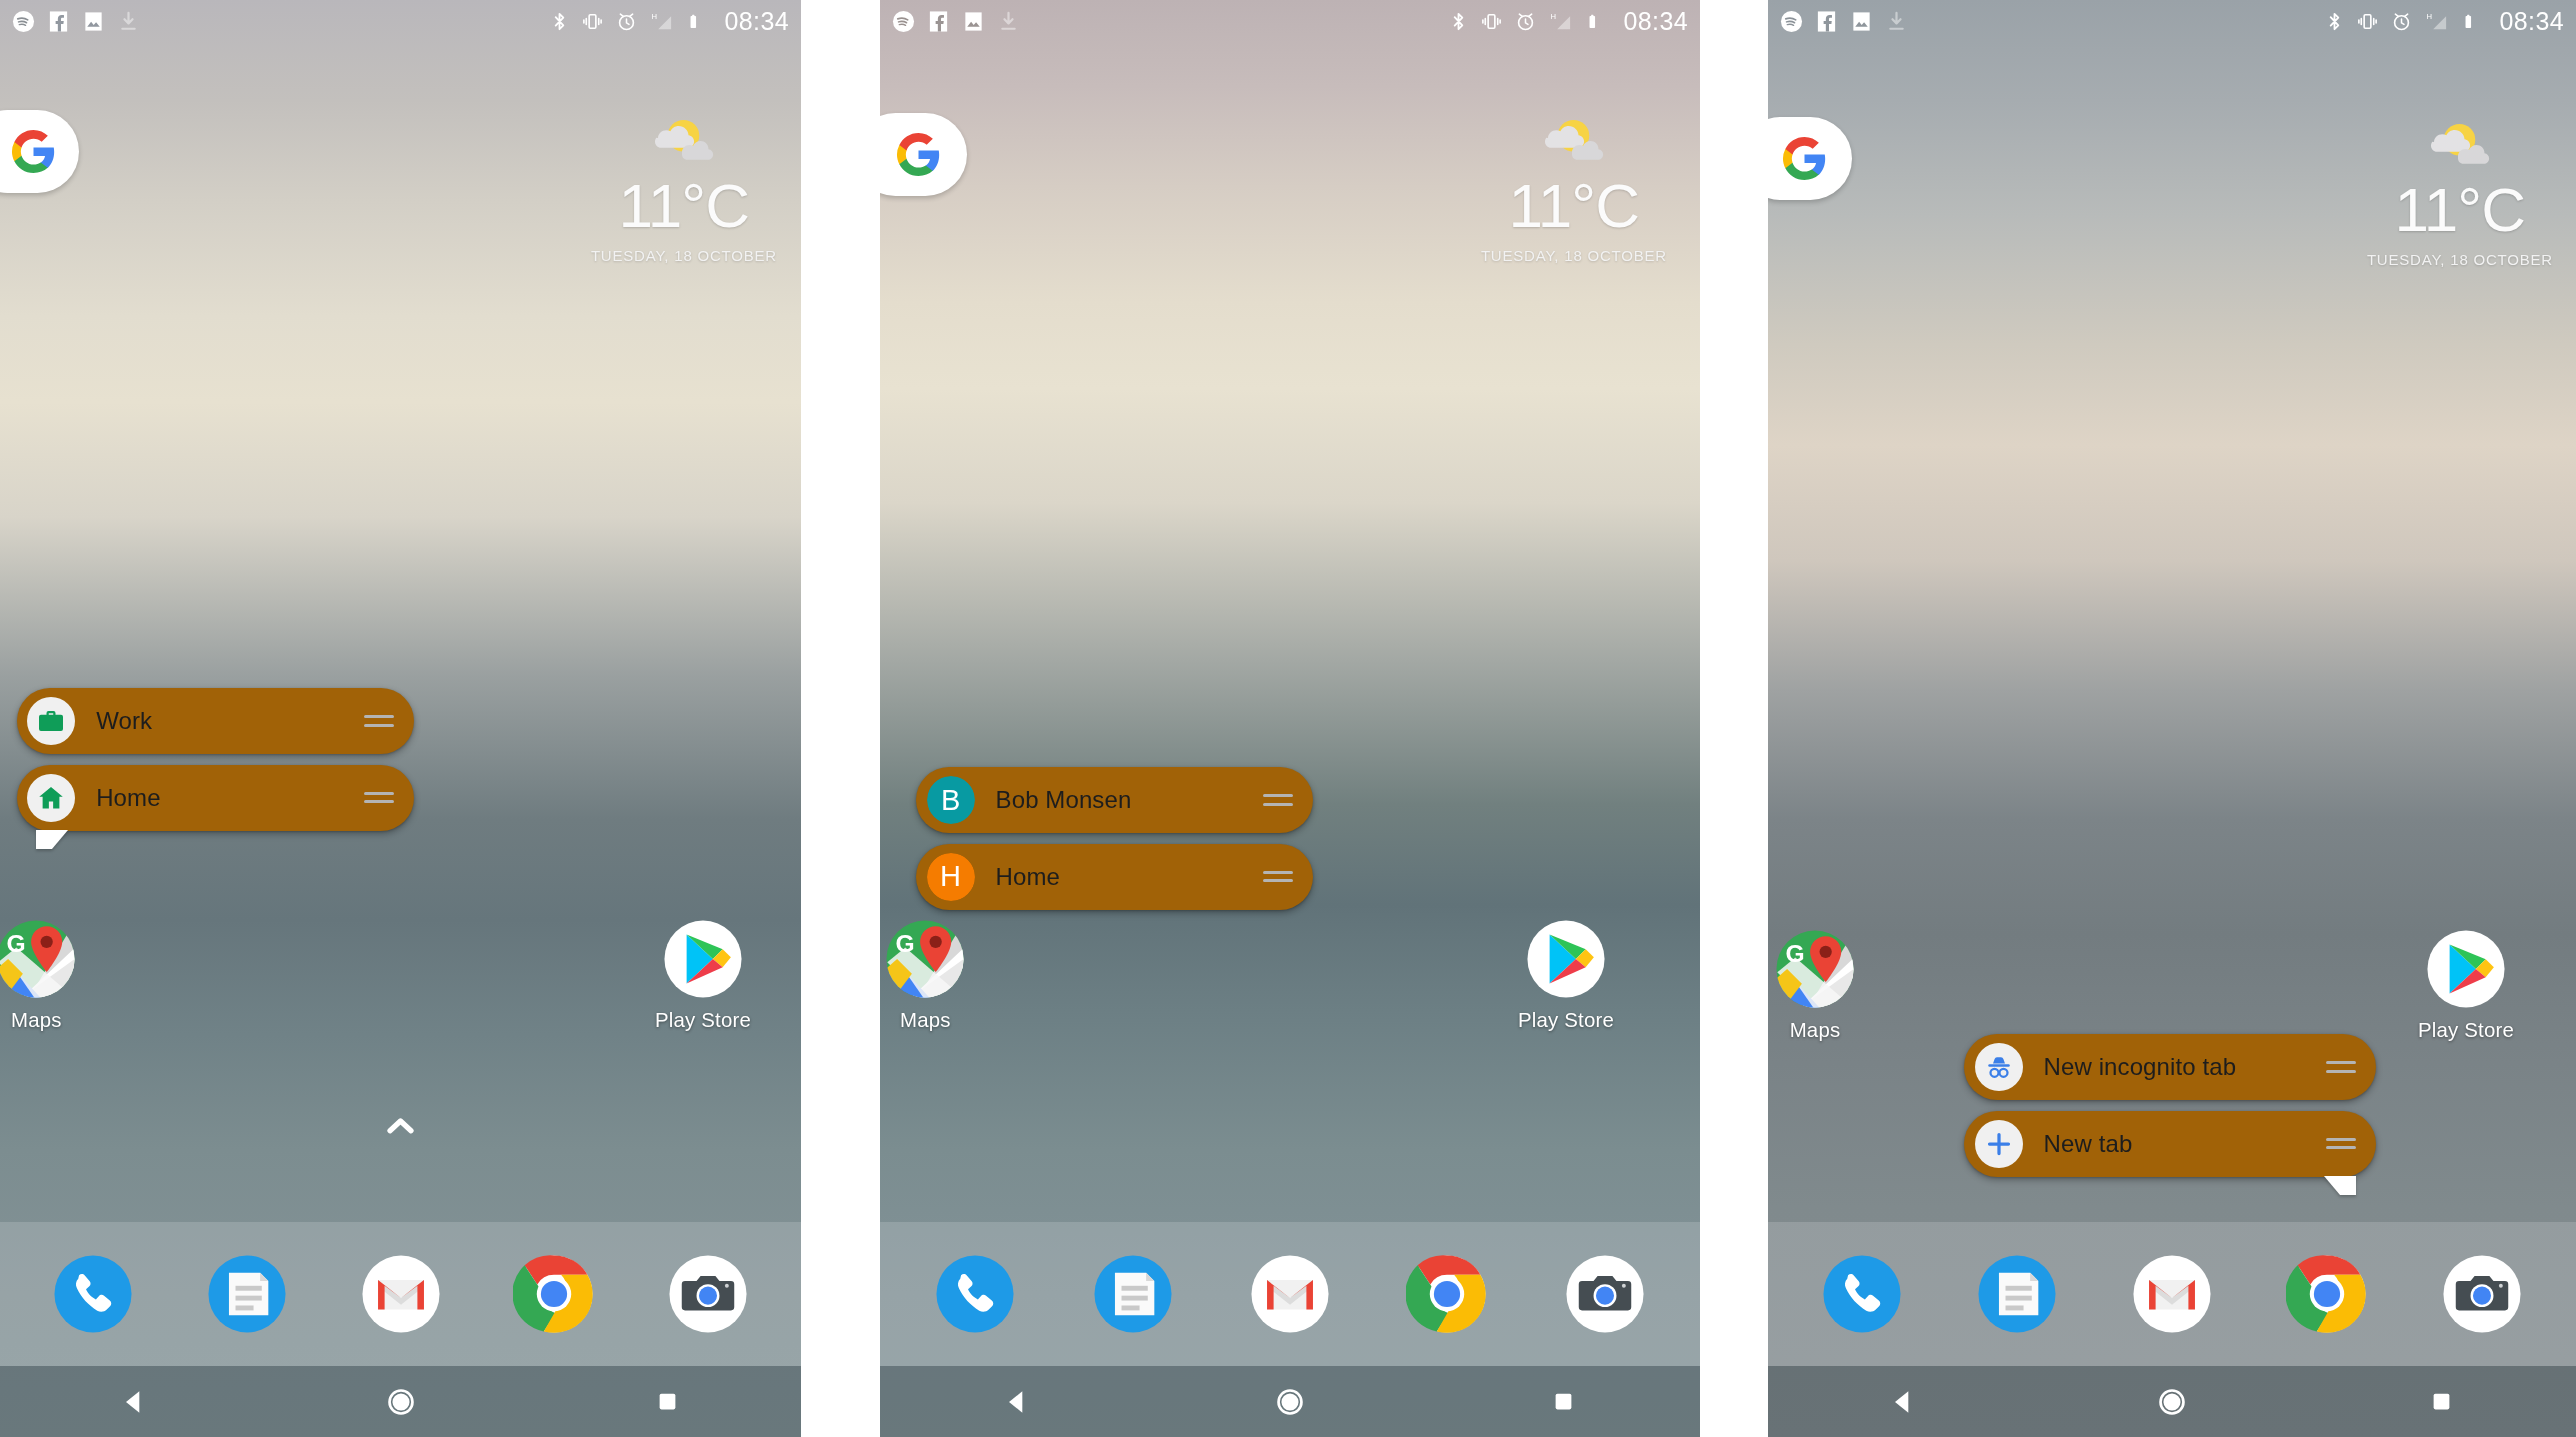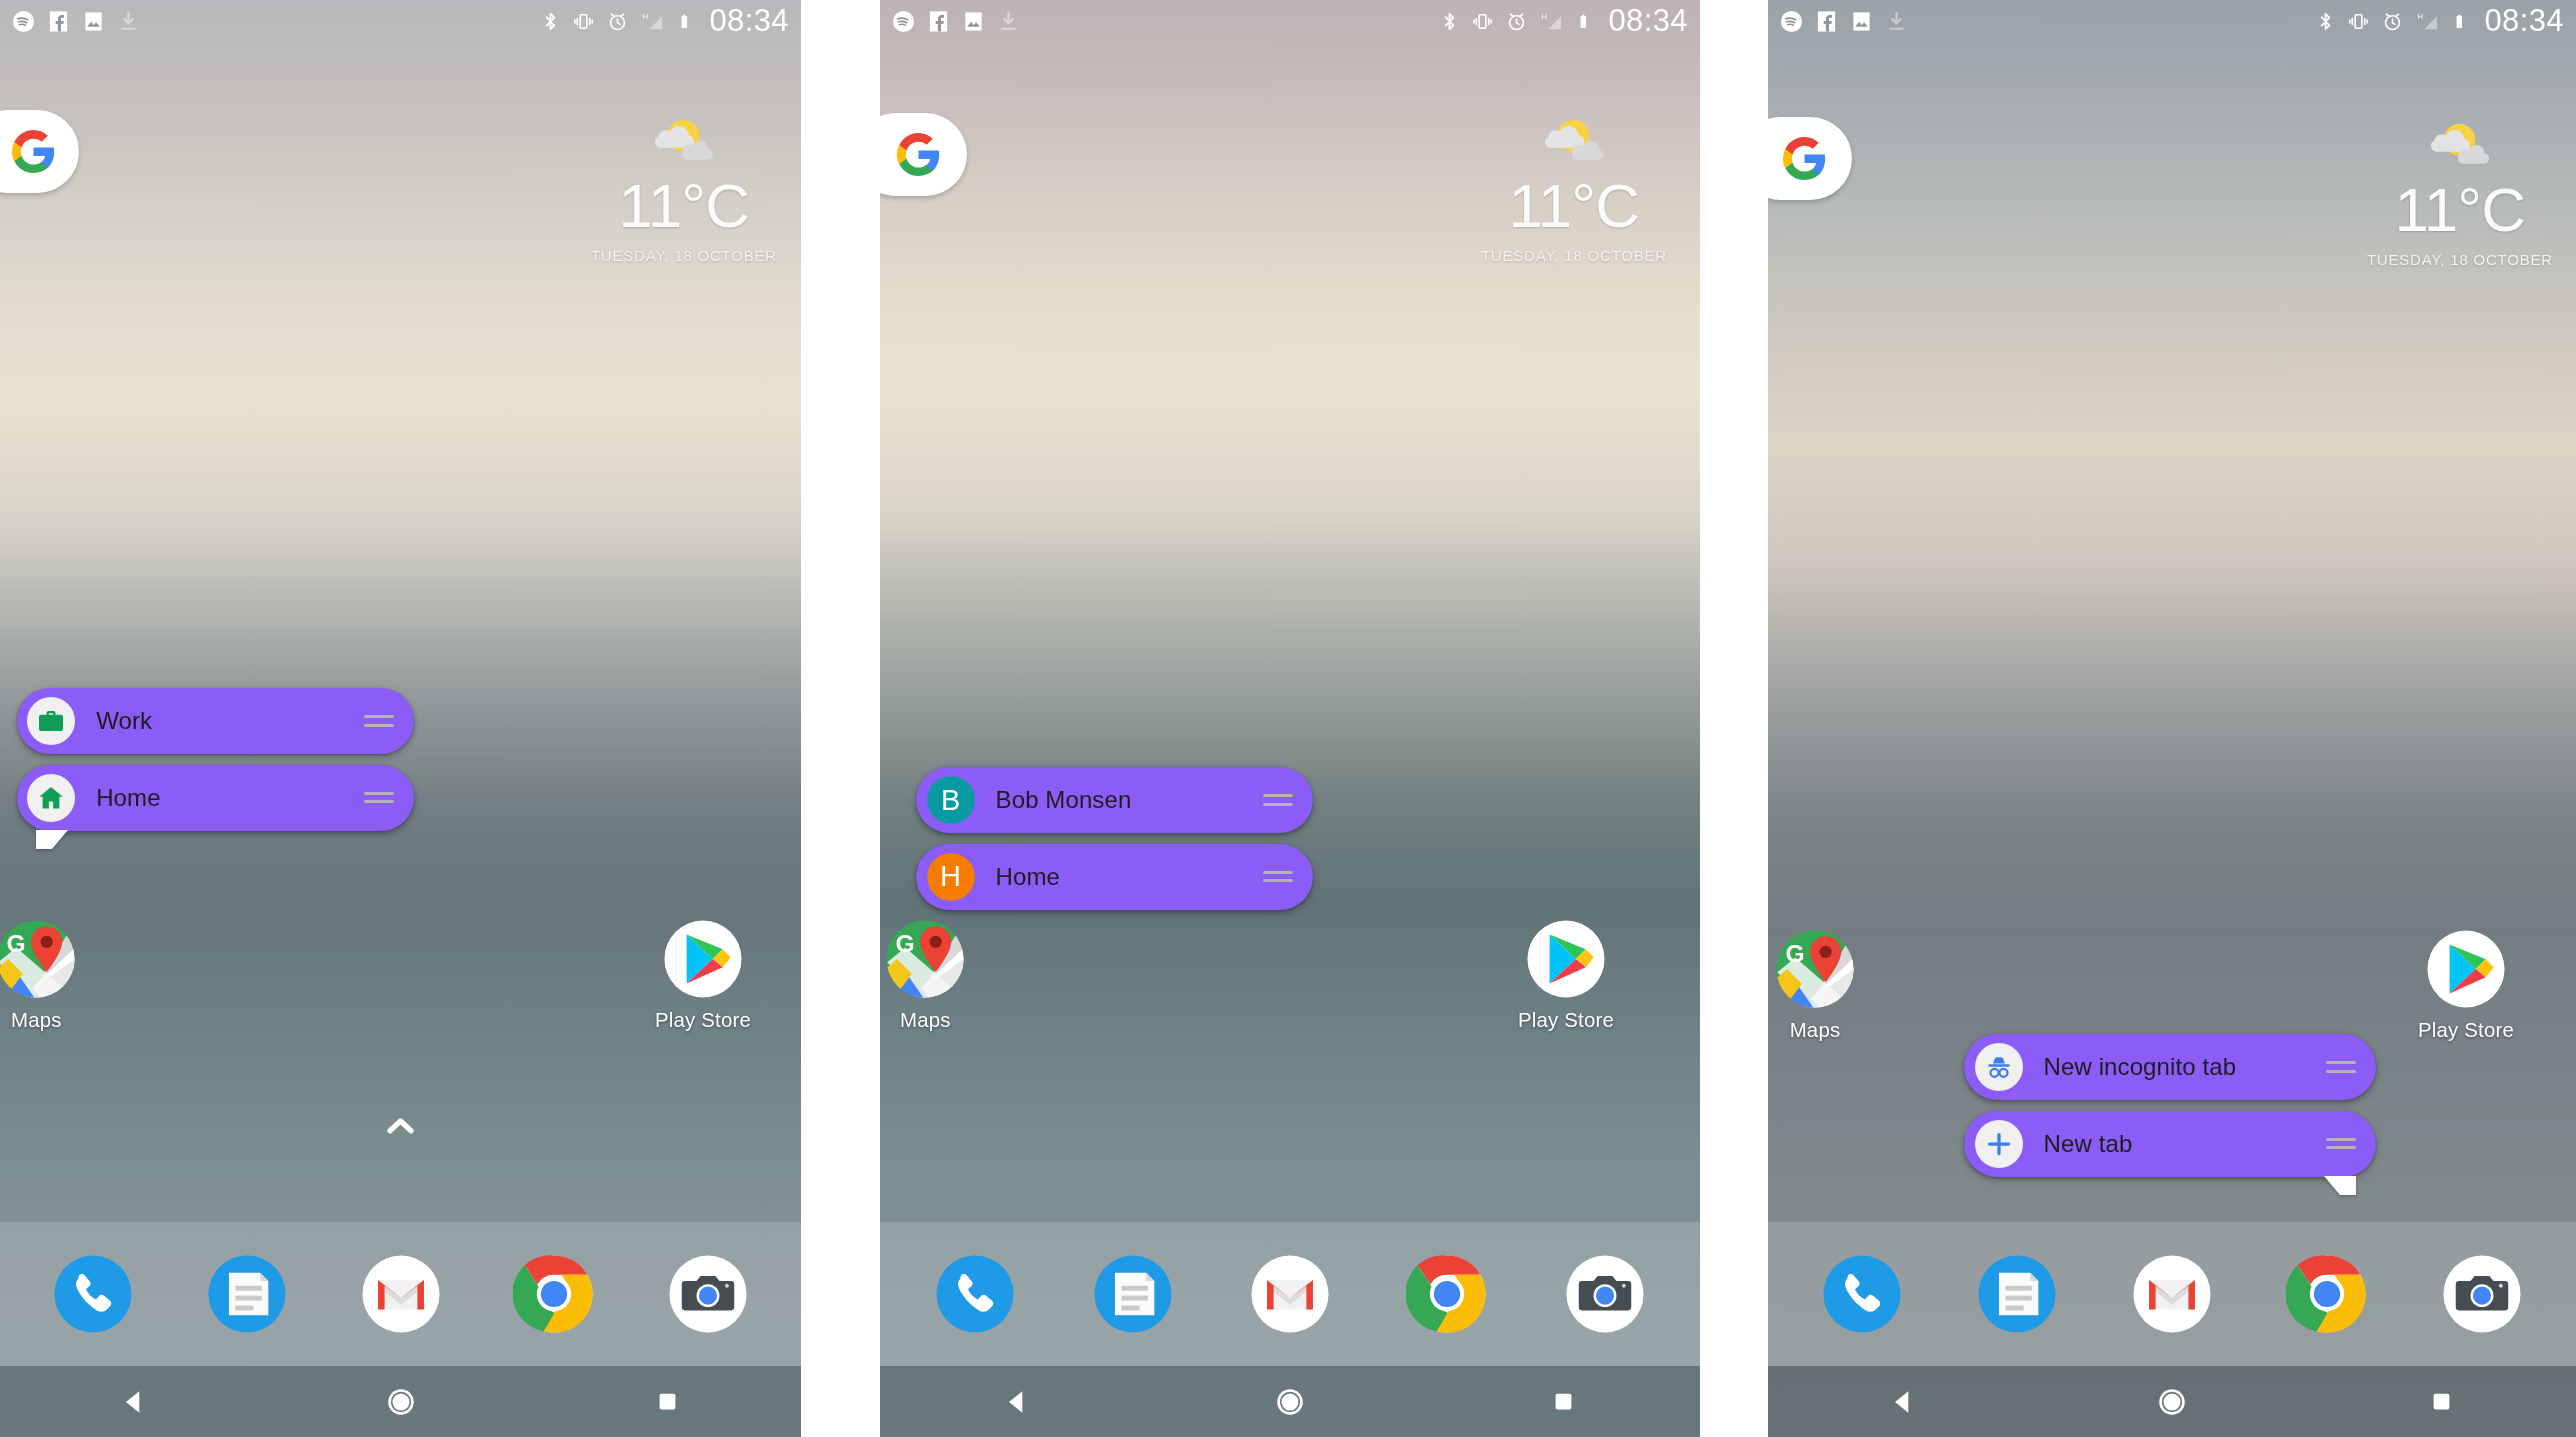--- a/index.html
+++ b/index.html
@@ -28,22 +28,22 @@
             #ded4c6 31%, #cfc7bd 39%, #9fa2a2 48%, #7c8488 57%,
             #737c80 65%, #7a8387 74%, #808a8d 84%, #848d90 100%); }
 
   
   .statusbar { position:absolute; left:0; top:0; width:100%; height:42px;
                display:flex; align-items:center; padding:0 12px;
                color:#ffffff; z-index:40; }
   .sb-left { display:flex; align-items:center; gap:12px; }
   .sb-right { margin-left:auto; display:flex; align-items:center; gap:10.6px; }
   .sb-ico { width:23px; height:23px; display:block; }
-  .sb-time { font-size:31px; font-weight:400; letter-spacing:0.4px;
-             color:#ffffff; margin-left:6px; }
+  .sb-time { font-size:25px; font-weight:400; letter-spacing:0.4px;
+             color:#ffffff; margin-left:12px; }
 
   
   .gpill { position:absolute; background:#ffffff; border-radius:45px;
            box-shadow:0 2.3px 5.3px rgba(0,0,0,.20);
            display:flex; align-items:center; justify-content:center; z-index:20; }
 
   
   .weather { position:absolute; z-index:20; text-align:right; color:#ffffff;
              text-shadow:0 0.8px 2.3px rgba(0,0,0,.18); }
   .w-row { display:flex; align-items:center; justify-content:flex-end; gap:10.6px;flex-direction:column; }
@@ -69,21 +69,21 @@
 
   
   .navbar { position:absolute; left:0; bottom:0; width:100%; height:71px;
             background:rgba(40,52,58,.30); display:flex; align-items:center;
             justify-content:space-around; z-index:30; }
   .nav-btn { width:60px; height:42px; display:flex; align-items:center; justify-content:center; }
 
   
   .menu { position:absolute; z-index:35; }
   .mrow { position:relative; display:flex; align-items:center;
-          background:#8b5cf6; border-radius:45px; height:66px;
+          background:#a16207; border-radius:45px; height:66px;
           box-shadow:0 3px 7.6px rgba(0,0,0,.30), 0 0.8px 2.3px rgba(0,0,0,.22);
           padding:0 19.6px 0 10.6px; margin-bottom:10.6px; }
   .mrow:last-child { margin-bottom:0; }
   .mico { width:48px; height:48px; border-radius:50%; flex:0 0 48px;
           display:flex; align-items:center; justify-content:center;
           background:#f0f0f0; overflow:hidden; position:relative; }
   .mico.plain { background:transparent; }
   .mlabel { font-size:24px; color:#1d1d1d; margin-left:21px; white-space:nowrap;
             letter-spacing:0.1px; }
   .mdrag { margin-left:auto; width:30px; height:16.6px; flex:0 0 30px;

